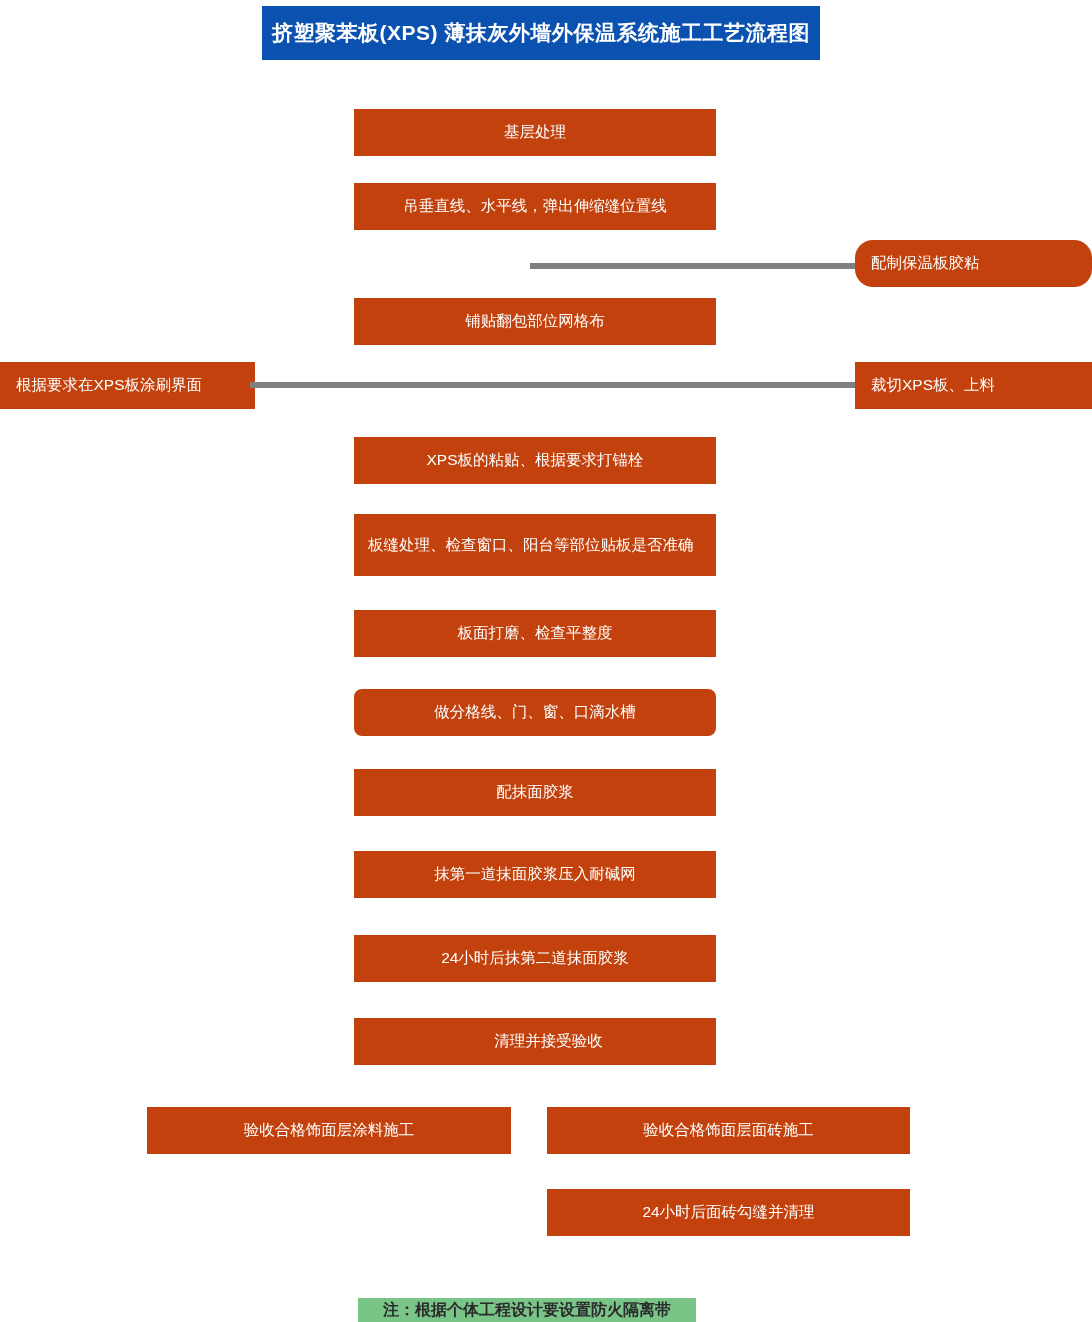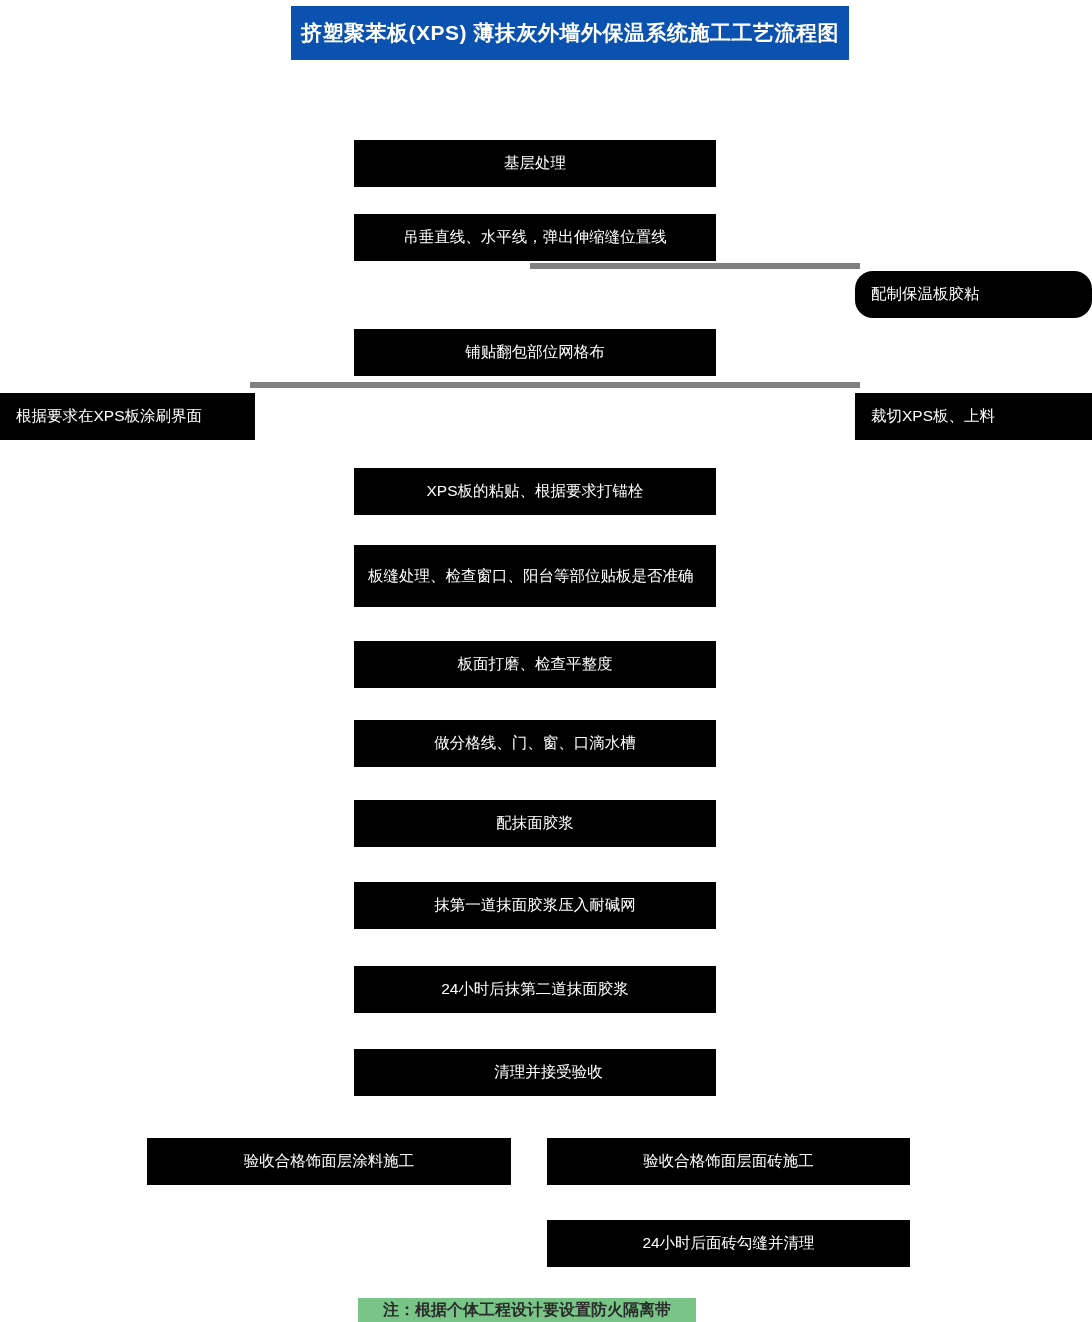--- a/index.html
+++ b/index.html
@@ -30,34 +30,32 @@
     color: #ffffff;
     font-size: 21px;
     font-weight: bold;
     letter-spacing: 0.5px;
     display: flex;
     align-items: center;
     justify-content: center;
     text-align: center;
     line-height: 1.2;
     box-sizing: border-box;
-    margin-left: 29px;
   }
 
   
   .node {
     position: absolute;
-    background: #000000;
+    background: #c2410c;
     color: #ffffff;
     font-size: 15.5px;
     box-sizing: border-box;
     display: flex;
     align-items: center;
     line-height: 1.45;
-    margin-top: 31px;
   }
   .node.center {
     justify-content: center;
     text-align: center;
   }
   .node.left-text {
     justify-content: flex-start;
     text-align: left;
     padding-left: 14px;
     padding-right: 14px;
@@ -110,21 +108,21 @@
   <div class="hline" style="left:250px; top:382px; width:610px;"></div>
 
   <div class="node pad-left" style="left:855px; top:362px; width:237px; height:47px;">裁切XPS板、上料</div>
 
   <div class="node center" style="left:354px; top:437px; width:362px; height:47px;">XPS板的粘贴、根据要求打锚栓</div>
 
   <div class="node left-text" style="left:354px; top:514px; width:362px; height:62px;">板缝处理、检查窗口、阳台等部位贴板是否准确</div>
 
   <div class="node center" style="left:354px; top:610px; width:362px; height:47px;">板面打磨、检查平整度</div>
 
-  <div class="node center" style="left:354px; top:689px; width:362px; height:47px;">做分格线、门、窗、口滴水槽</div>
+  <div class="node center" style="left:354px; top:689px; width:362px; height:47px;border-radius:8px;">做分格线、门、窗、口滴水槽</div>
 
   <div class="node center" style="left:354px; top:769px; width:362px; height:47px;">配抹面胶浆</div>
 
   <div class="node center" style="left:354px; top:851px; width:362px; height:47px;">抹第一道抹面胶浆压入耐碱网</div>
 
   <div class="node center" style="left:354px; top:935px; width:362px; height:47px;">24小时后抹第二道抹面胶浆</div>
 
   <div class="node center" style="left:354px; top:1018px; width:362px; height:47px;padding-left:27px;">清理并接受验收</div>
 
   <div class="node center" style="left:147px; top:1107px; width:364px; height:47px;">验收合格饰面层涂料施工</div>

